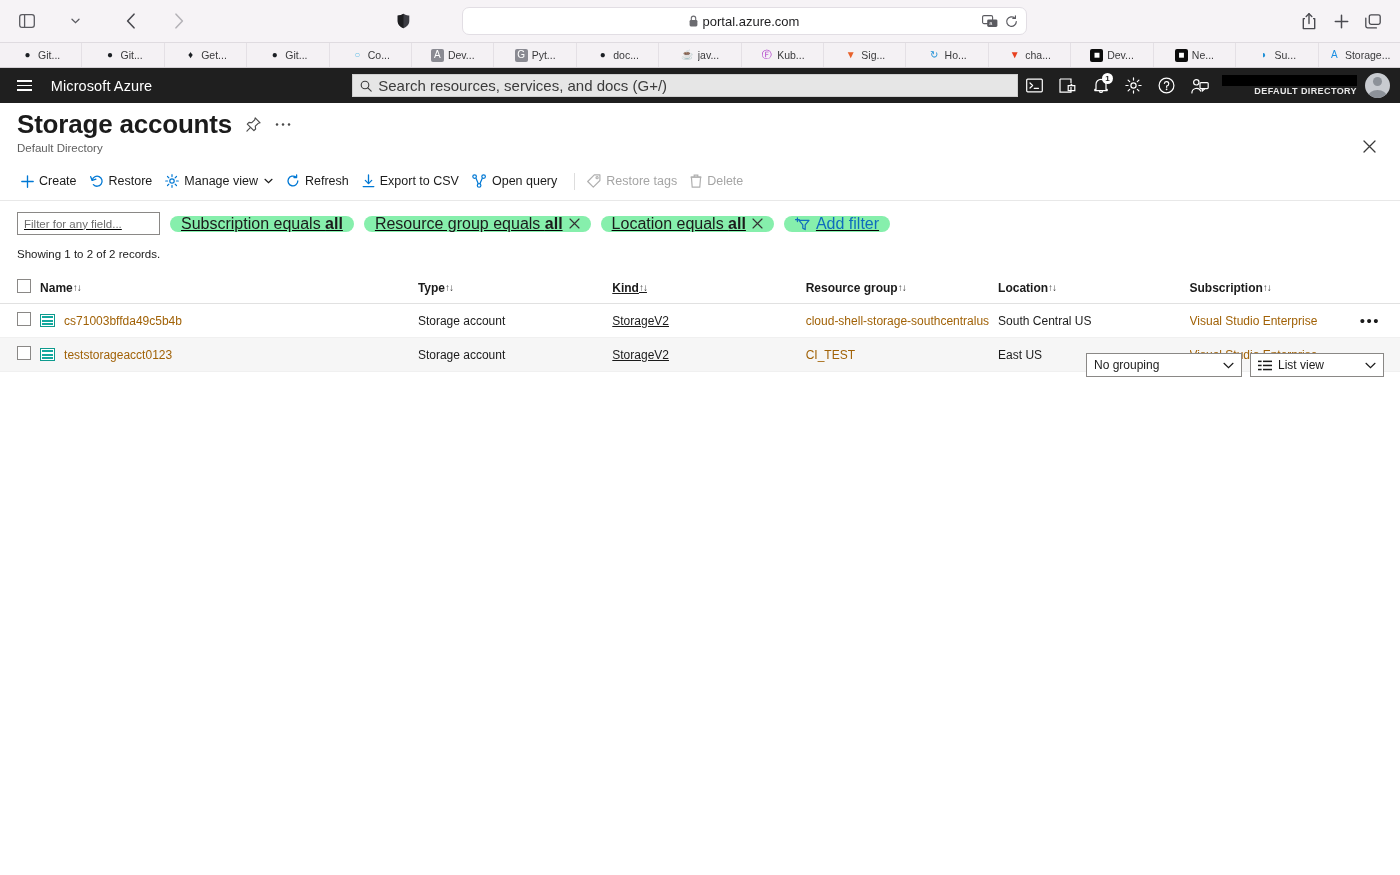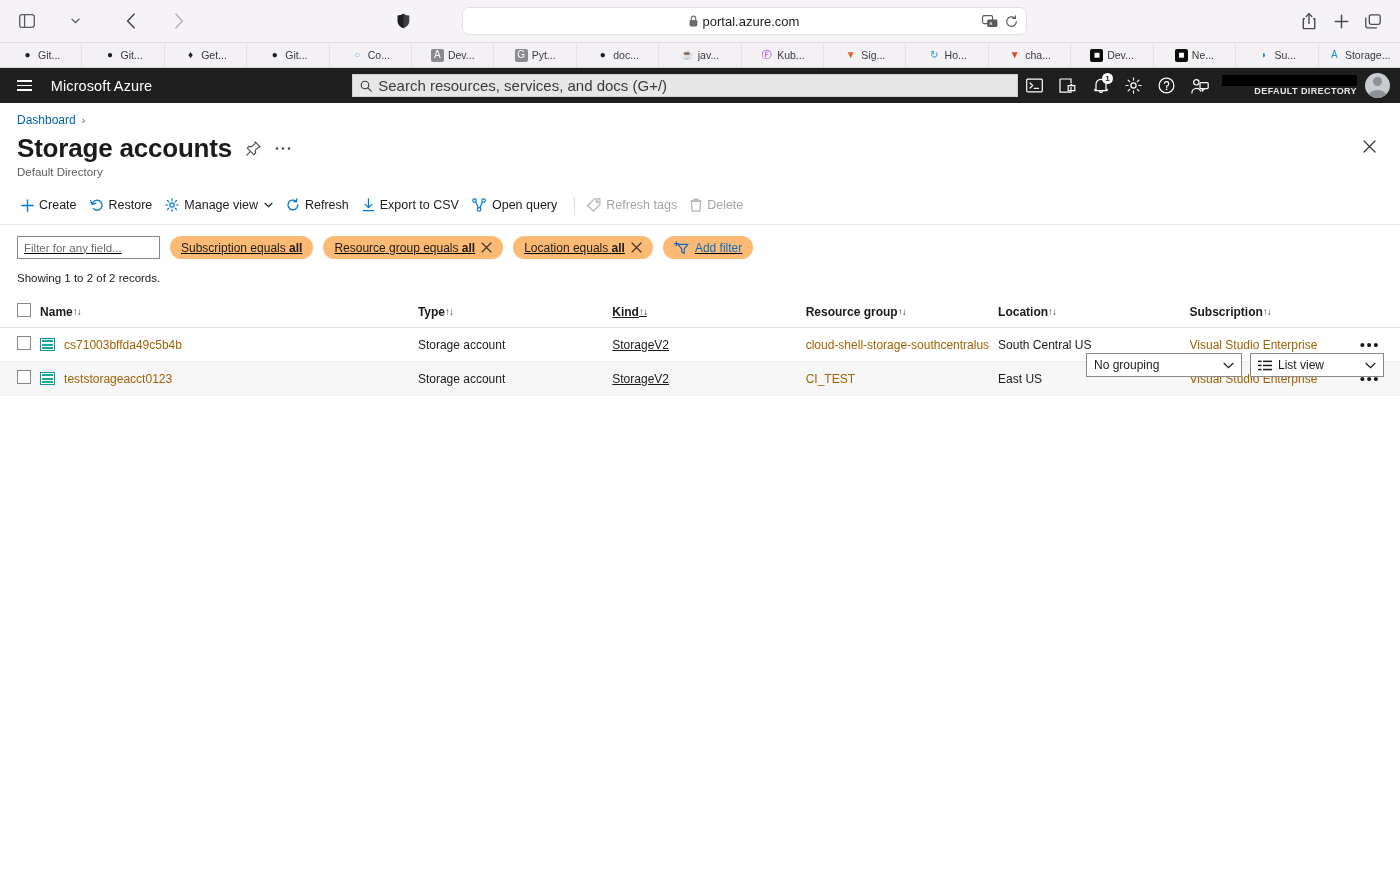--- a/index.html
+++ b/index.html
@@ -305,28 +305,28 @@
     border: 1px solid #8a8886;
     background: #fff;
     font-size: 11.5px;
     color: #1b1b1b;
     padding: 0 6px;
     font-family: "Liberation Sans", sans-serif;
     border-radius: 0;
   }
   #filter-input::placeholder { color: #6d6d6d; }
   .pill {
-    height: 23px;
-    background: #fdba74;
+    height: 16px;
+    background: #86efac;
     border-radius: 12px;
     display: flex;
     align-items: center;
     gap: 6px;
     padding: 0 11px;
-    font-size: 12px;
+    font-size: 16px;
     color: #1b1b1b;
     cursor: pointer;
     white-space: nowrap;
   }
   .pill b { font-weight: 700; }
   .pill .x { color: #333; display: flex; align-items: center; cursor: pointer; }
   .pill.add { color: #0f6cbd; }
 
   #records-line {
     padding: 13px 0 0 17px;
@@ -658,24 +658,20 @@
         <span id="account-name-redacted"></span>
         <span id="account-dir">DEFAULT DIRECTORY</span>
       </div>
       <div id="avatar"></div>
     </div>
   </div>
 </div>
 
 <div id="blade">
 
-  <div id="breadcrumb">
-    <a>Dashboard</a>
-    <span class="sep">›</span>
-  </div>
 
   <div id="title-row">
     <div id="page-title">Storage accounts</div>
     <div class="title-icon">
       <svg width="15" height="15" viewBox="0 0 15 15">
           <path d="M9.2 0.9 L14.1 5.8 L12.2 6.3 L9.3 9.2 L9.6 12 L7.9 13.7 L1.3 7.1 L3 5.4 L5.8 5.7 L8.7 2.8z" fill="none" stroke="#4a4a4a" stroke-width="1.15" stroke-linejoin="round"></path>
           <line x1="4.3" y1="10.7" x2="0.9" y2="14.1" stroke="#4a4a4a" stroke-width="1.15" stroke-linecap="round"></line>
         </svg>
     </div>
     <div class="title-icon">
@@ -758,21 +754,21 @@
       <span>Open query</span>
     </div>
     <div class="cmd-sep"></div>
     <div class="cmd disabled">
       <span class="cicon">
           <svg width="14" height="14" viewBox="0 0 14 14">
             <path d="M7.3 0.9 H12.9 V6.5 L6.3 13.1 L0.7 7.5z" fill="none" stroke="#b0b0b0" stroke-width="1.2" stroke-linejoin="round"></path>
             <circle cx="10.1" cy="3.7" r="1.1" fill="none" stroke="#b0b0b0" stroke-width="1.1"></circle>
           </svg>
         </span>
-      <span>Refresh tags</span>
+      <span>Restore tags</span>
     </div>
     <div class="cmd disabled">
       <span class="cicon">
           <svg width="12" height="14" viewBox="0 0 12 14">
             <path d="M1.4 3.1 H10.6 L9.8 13.2 H2.2z" fill="none" stroke="#b0b0b0" stroke-width="1.2" stroke-linejoin="round"></path>
             <line x1="0.6" y1="3.1" x2="11.4" y2="3.1" stroke="#b0b0b0" stroke-width="1.2"></line>
             <path d="M4.2 3.1 V1.2 h3.6 v1.9" fill="none" stroke="#b0b0b0" stroke-width="1.2"></path>
           </svg>
         </span>
       <span>Delete</span>

